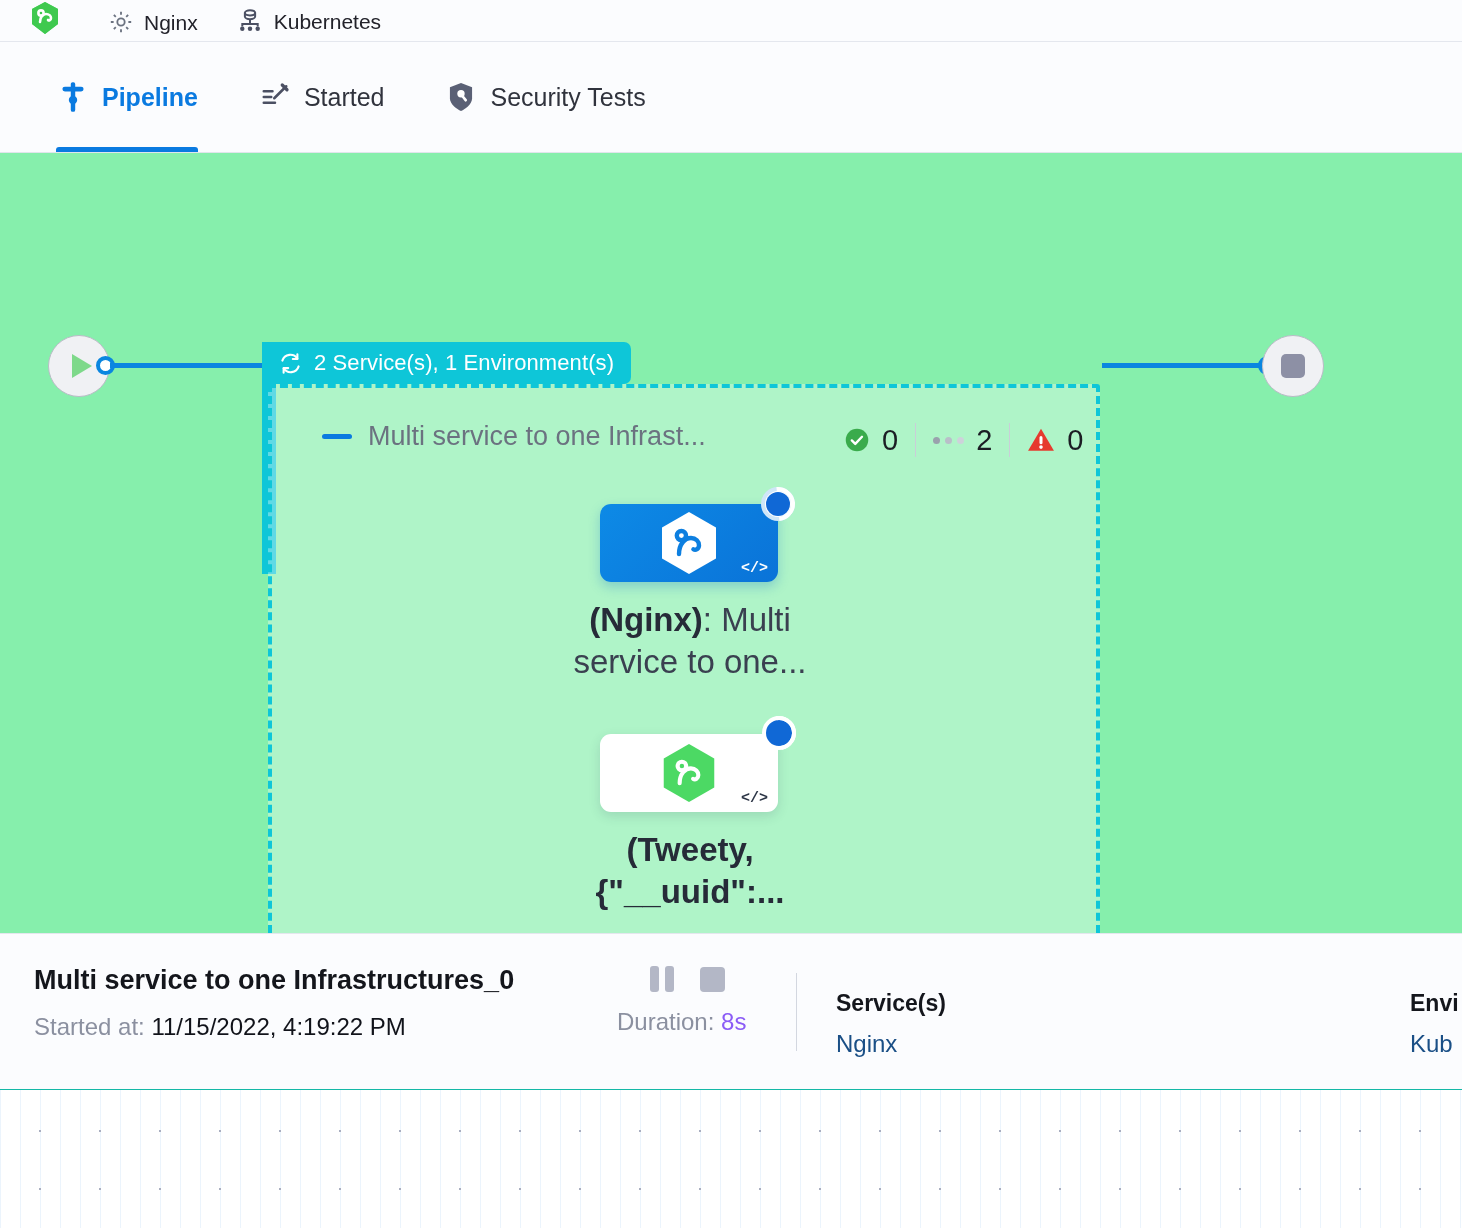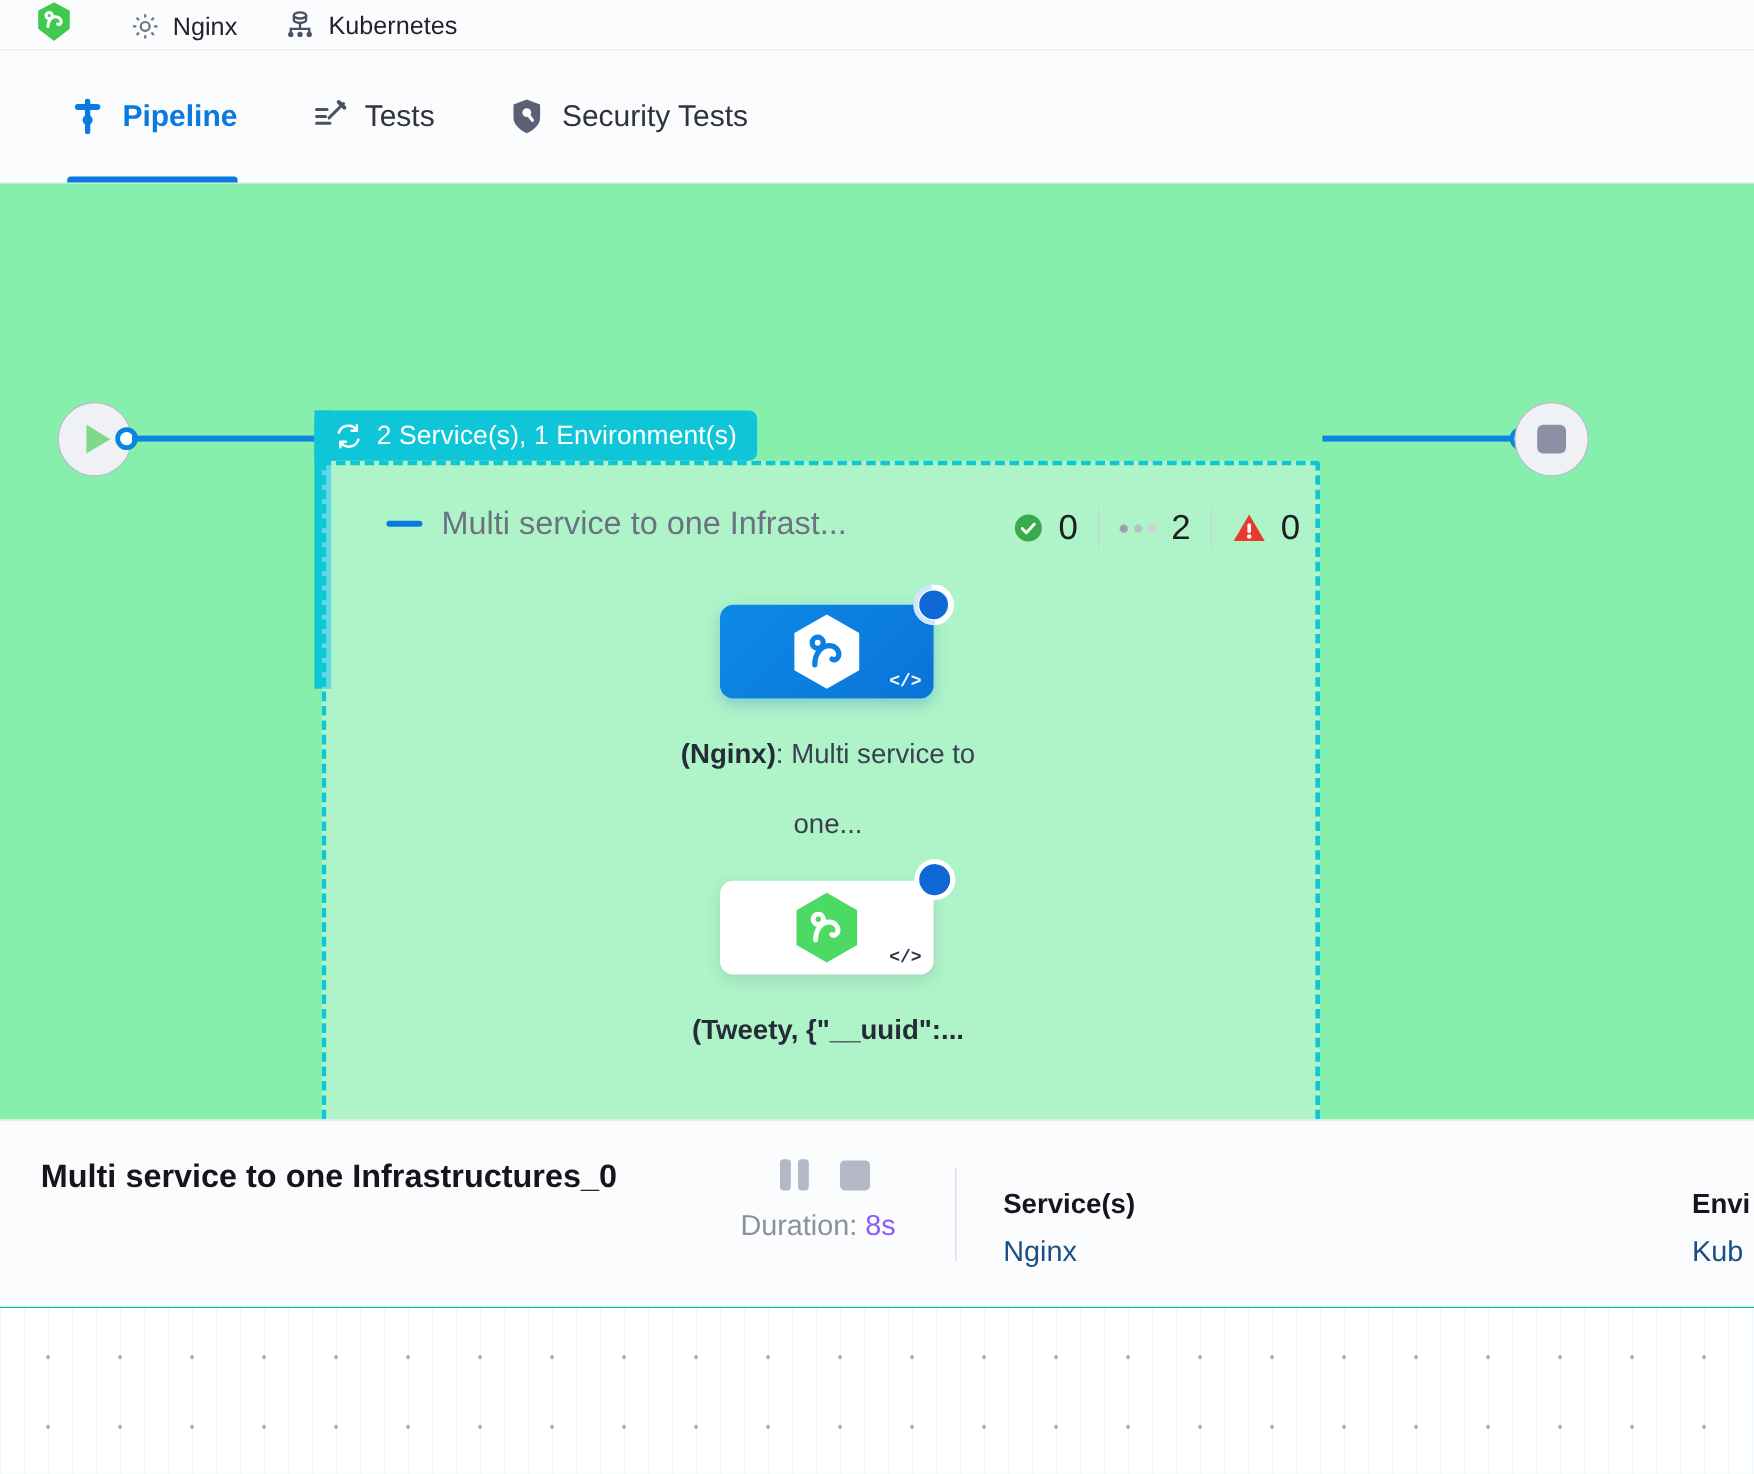--- a/index.html
+++ b/index.html
@@ -166,21 +166,21 @@
   }
   .spinner.solid:after {
     content:""; position: absolute; left: -4px; top: -4px; right: -4px; bottom: -4px;
     border-radius: 50%; border: 4px solid transparent;
     border-top-color: #ffffff; border-right-color: #ffffff;
     transform: rotate(35deg);
   }
 
   .node-caption {
     position: absolute; width: 260px; text-align: center;
-    font-size: 23px; line-height: 58px; color: #3a4050;
+    font-size: 33px; line-height: 42px; color: #3a4050;
   }
   .node-caption .bold { font-weight: 700; color: #262b38; }
   .cap-1 { left: 560px; top: 446px; }
   .cap-2 { left: 560px; top: 676px; font-weight: 700; color: #262b38; }
 
   
   .footer {
     position: absolute; left: 0; top: 933px; width: 1462px; height: 157px;
     background: #fbfcfe; border-top: 1px solid #e4e7ee; border-bottom: 1px solid #14b8a6;
     overflow: hidden;
@@ -284,21 +284,21 @@
   </div>
 
   <div class="tab">
     <span>
       <svg width="30" height="30" viewBox="0 0 24 24" fill="none" stroke="#4b5063" stroke-width="2" stroke-linecap="round">
         <path d="M21 3.4l-9.6 9.6"></path>
         <path d="M17.8 2.4l3.8 3.8" stroke-width="2.6"></path>
         <path d="M3 7.4h7M3 12h6M3 16.6h9"></path>
       </svg>
     </span>
-    <span class="tab-label">Tests</span>
+    <span class="tab-label">Started</span>
   </div>
 
 
   <div class="tab">
     <span>
       <svg width="30" height="32" viewBox="0 0 24 26">
         <path d="M12 1.6l9 3.4v9c0 5-5.6 8.8-9 10.4C8.6 22.8 3 19 3 14v-9z" fill="#5a6075"></path>
         <circle cx="12" cy="10.4" r="3" fill="#ffffff"></circle>
         <path d="M13.6 12.8l2.2 2.8" stroke="#ffffff" stroke-width="2.2" stroke-linecap="round"></path>
       </svg>
@@ -397,20 +397,24 @@
 
   <div class="wire" style="left:1102px; top:210px; width:162px;"></div>
   <div class="port" style="left:1258px; top:203px;"></div>
   <div class="endnode" style="left:1262px; top:182px;">
     <div class="stop-sq"></div>
   </div>
 </div>
 
 <div class="footer">
   <div class="run-title">Multi service to one Infrastructures_0</div>
+  <div class="run-started">
+    <span class="muted">Started at:</span>
+    <span>11/15/2022, 4:19:22 PM</span>
+  </div>
 </div>
 
 <div class="transport">
   <div class="pause-btn">
       <span></span>
       <span></span>
     </div>
   <div class="stop-btn"></div>
 </div>
 <div class="duration">

